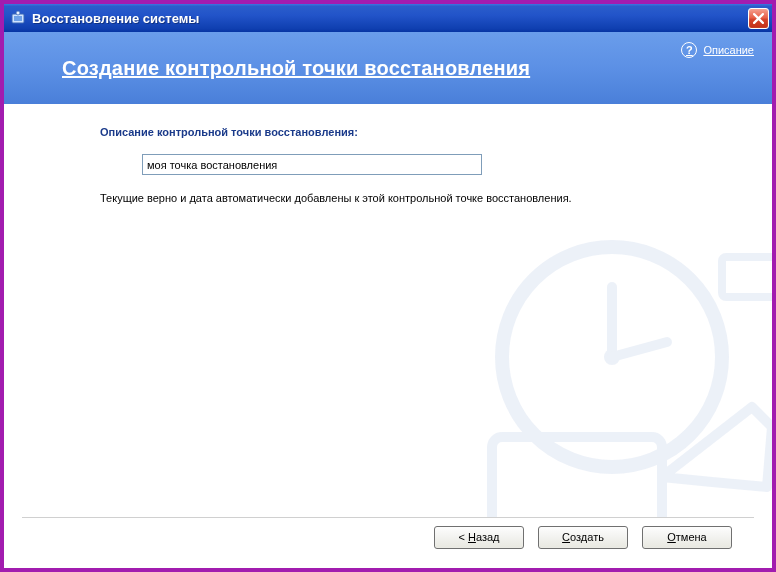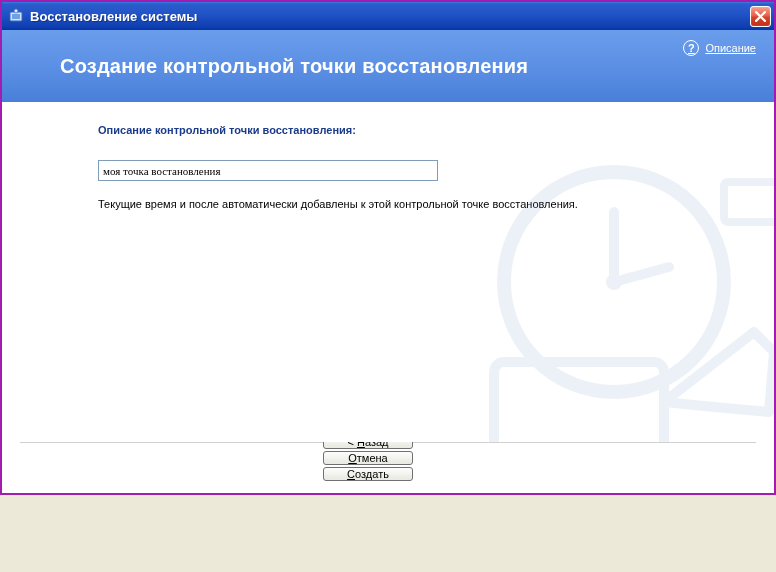--- a/index.html
+++ b/index.html
@@ -5,22 +5,22 @@
     * { box-sizing: border-box; margin: 0; padding: 0; }
     body {
       font-family: Tahoma, Arial, sans-serif;
       background: #ece9d8;
       width: 776px;
       height: 572px;
       overflow: hidden;
     }
     .window {
       width: 776px;
-      height: 495px;
-      border: 2px solid #a21caf;
+      height: 572px;
+      border: 4px solid #a21caf;
       display: flex;
       flex-direction: column;
       background: #fff;
     }
     .titlebar {
       height: 28px;
       background: linear-gradient(to bottom, #3b77e0 0%, #2a5dcb 8%, #2254c9 40%, #0f3fb0 88%, #0734a3 100%);
       display: flex;
       align-items: center;
       padding: 0 3px 0 6px;
@@ -62,20 +62,21 @@
       padding: 0 18px;
       display: flex;
       align-items: center;
     }
     .page-title {
       color: #fff;
       font-size: 20px;
       font-weight: bold;
       margin-left: 40px;
       letter-spacing: 0.2px;
+      text-decoration: underline;
     }
     .help-link {
       position: absolute;
       right: 18px;
       top: 10px;
       display: flex;
       align-items: center;
       gap: 6px;
       color: #fff;
       font-size: 11px;
@@ -101,51 +102,51 @@
       color: #000;
       position: relative;
       overflow: hidden;
     }
     .content p { line-height: 1.4; margin-bottom: 14px; }
     .field-block { margin-left: 40px; margin-top: 4px; }
     .field-label {
       color: #1a3a8a;
       font-weight: bold;
       font-size: 11px;
-      margin-bottom: 24px;
+      margin-bottom: 16px;
     }
     .text-input {
       width: 340px;
       height: 21px;
       border: 1px solid #7f9db9;
       padding: 2px 4px;
-      font-family: Liberation Serif, serif;
+      font-family: Liberation Sans, sans-serif;
       font-size: 11px;
       outline: none;
+      margin-left: 42px;
     }
     .note-block { margin-left: 40px; margin-top: 16px; }
     .watermark {
       position: absolute;
       right: -40px;
       bottom: -60px;
       width: 400px;
       height: 400px;
       opacity: 0.12;
       pointer-events: none;
     }
     .footer {
       height: 50px;
       background: #fff;
       border-top: none;
       display: flex;
       justify-content: flex-end;
       align-items: center;
-      gap: 2px;
+      gap: 14px;
       padding: 0 40px 12px 0;
-      flex-direction: column;
     }
     .btn {
       min-width: 90px;
       height: 23px;
       background: linear-gradient(to bottom, #fdfdfd 0%, #f2f2ef 50%, #e8e8e0 100%);
       border: 1px solid #707070;
       border-radius: 3px;
       font-family: Tahoma, Arial, sans-serif;
       font-size: 11px;
       cursor: pointer;
@@ -199,25 +200,25 @@
       <rect x="80" y="260" width="170" height="120" rx="10" fill="none" stroke="#6a8fc7" stroke-width="10"></rect>
     </svg>
 
 
     <div class="field-block">
       <div class="field-label">Описание контрольной точки восстановления:</div>
       <input type="text" class="text-input" value="моя точка востановления" style="">
     </div>
 
     <div class="note-block">
-      <p>Текущие время и после автоматически добавлены к этой контрольной точке восстановления.</p>
+      <p>Текущие верно и дата автоматически добавлены к этой контрольной точке восстановления.</p>
     </div>
   </div>
 
   <hr class="sep-line">
 
   <div class="footer">
     <button class="btn"><span>&lt; </span><u>Н</u><span>азад</span></button>
+    <button class="btn"><u>С</u><span>оздать</span></button>
     <button class="btn"><u>О</u><span>тмена</span></button>
-    <button class="btn"><u>С</u><span>оздать</span></button>
   </div>
 
 </div>
 
 </body></html>

